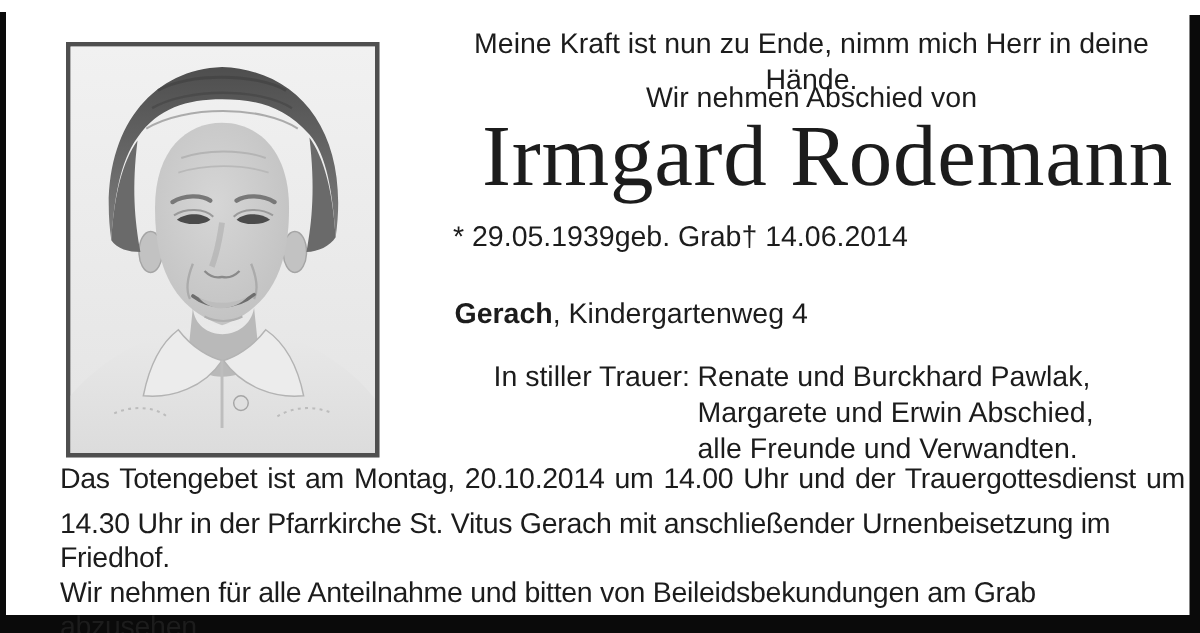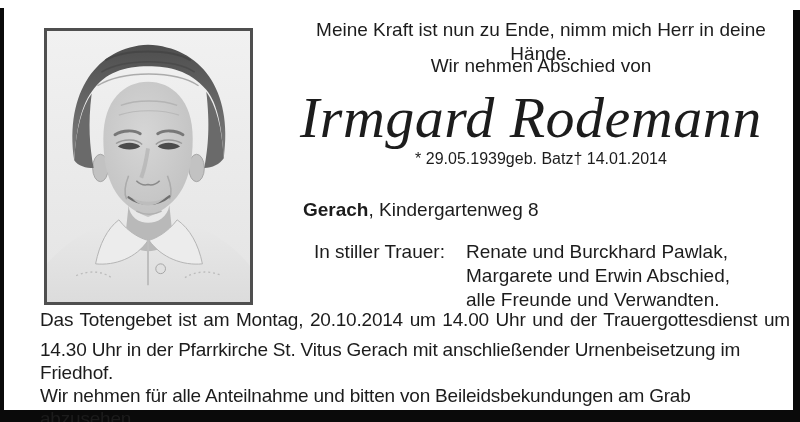--- a/index.html
+++ b/index.html
@@ -19,28 +19,28 @@
     position:absolute;left:44px;top:28px;width:203px;height:271px;
     border:3px solid #4f4f4f;background:#ededed;box-sizing:content-box;
   }
   .photo svg{display:block;}
 
   
   .col{position:absolute;left:300px;width:482px;}
   .epigraph{top:18px;text-align:center;font-size:19px;line-height:24px;}
   .intro{top:54px;text-align:center;font-size:19px;line-height:24px;}
   .name{
-    top:88px;text-align:left;
-    font-family:"Liberation Serif",serif;font-style:italic;font-weight:400;
+    top:74px;text-align:right;
+    font-family:"Liberation Serif",serif;font-weight:400;
     font-size:58px;line-height:60px;letter-spacing:0.5px;white-space:nowrap;
   }
-  .dates{top:147px;display:flex;justify-content:center;font-size:16px;line-height:24px;padding:0 2px;box-sizing:border-box;}
+  .dates{top:147px;display:flex;justify-content:flex-start;font-size:19px;line-height:24px;padding:0 2px;box-sizing:border-box;}
   .address{top:198px;font-size:19px;line-height:24px;padding-left:3px;box-sizing:border-box;}
   .address .city{font-weight:700;}
-  .trauer{position:absolute;left:314px;top:240px;display:flex;font-size:19px;line-height:24px;gap:16px;}
+  .trauer{position:absolute;left:329px;top:240px;display:flex;font-size:19px;line-height:24px;}
   .trauer-label{width:136px;flex:0 0 136px;}
   .trauer-names div{white-space:nowrap;}
 
   
   .bottom{position:absolute;left:40px;width:750px;font-size:19px;line-height:23px;letter-spacing:-0.2px;}
   .service1{top:308px;text-align:justify;text-align-last:justify;}
   .service2{top:338px;}
   .thanks{top:384px;}
 </style>
 </head>
@@ -124,26 +124,26 @@
   </div>
 
   <div class="col epigraph">Meine Kraft ist nun zu Ende, nimm mich Herr in deine Hände.</div>
 
   <div class="col intro">Wir nehmen Abschied von</div>
 
   <div class="col name">Irmgard Rodemann</div>
 
   <div class="col dates">
     <span>* 29.05.1939</span>
-    <span>geb. Batz</span>
-    <span>† 14.01.2014</span>
+    <span>geb. Grab</span>
+    <span>† 14.06.2014</span>
   </div>
 
   <div class="col address">
-    <span class="city">Gerach</span><span>, Kindergartenweg 8</span>
+    <span class="city">Gerach</span><span>, Kindergartenweg 4</span>
   </div>
 
   <div class="trauer">
     <div class="trauer-label">In stiller Trauer:</div>
     <div class="trauer-names">
       <div>Renate und Burckhard Pawlak,</div>
       <div>Margarete und Erwin Abschied,</div>
       <div>alle Freunde und Verwandten.</div>
     </div>
   </div>

